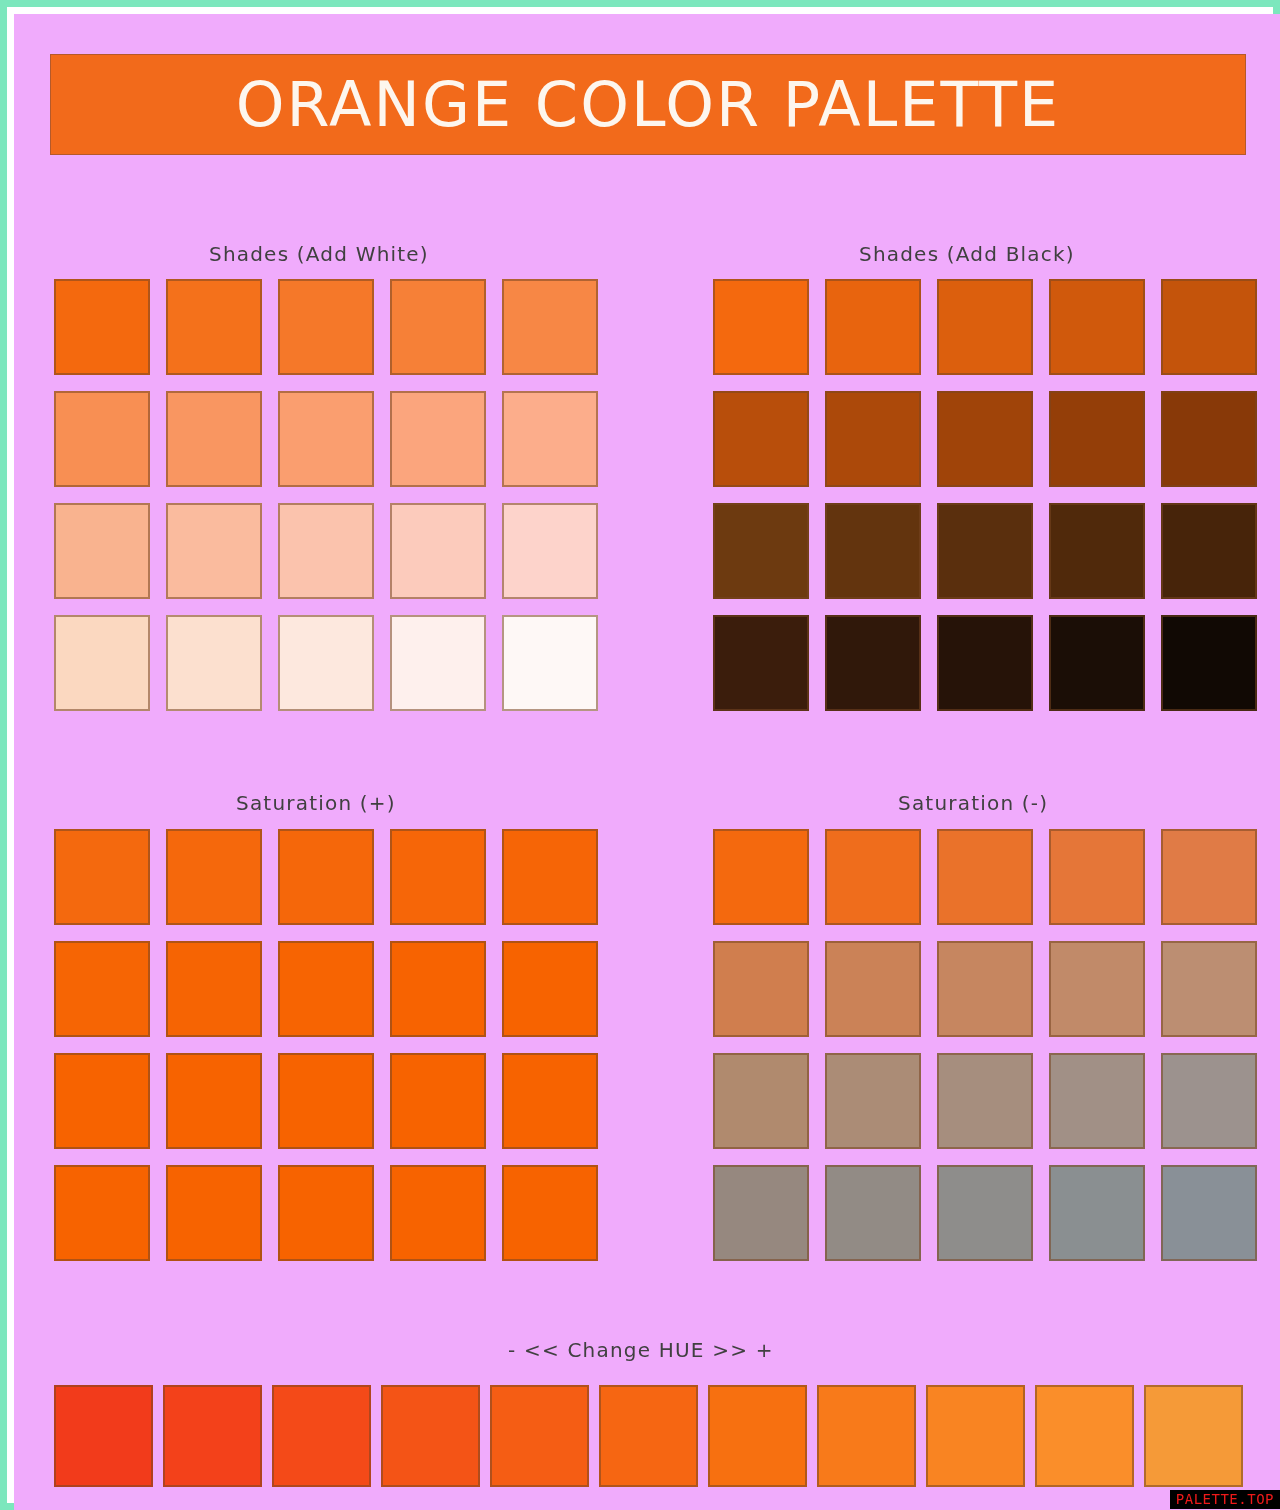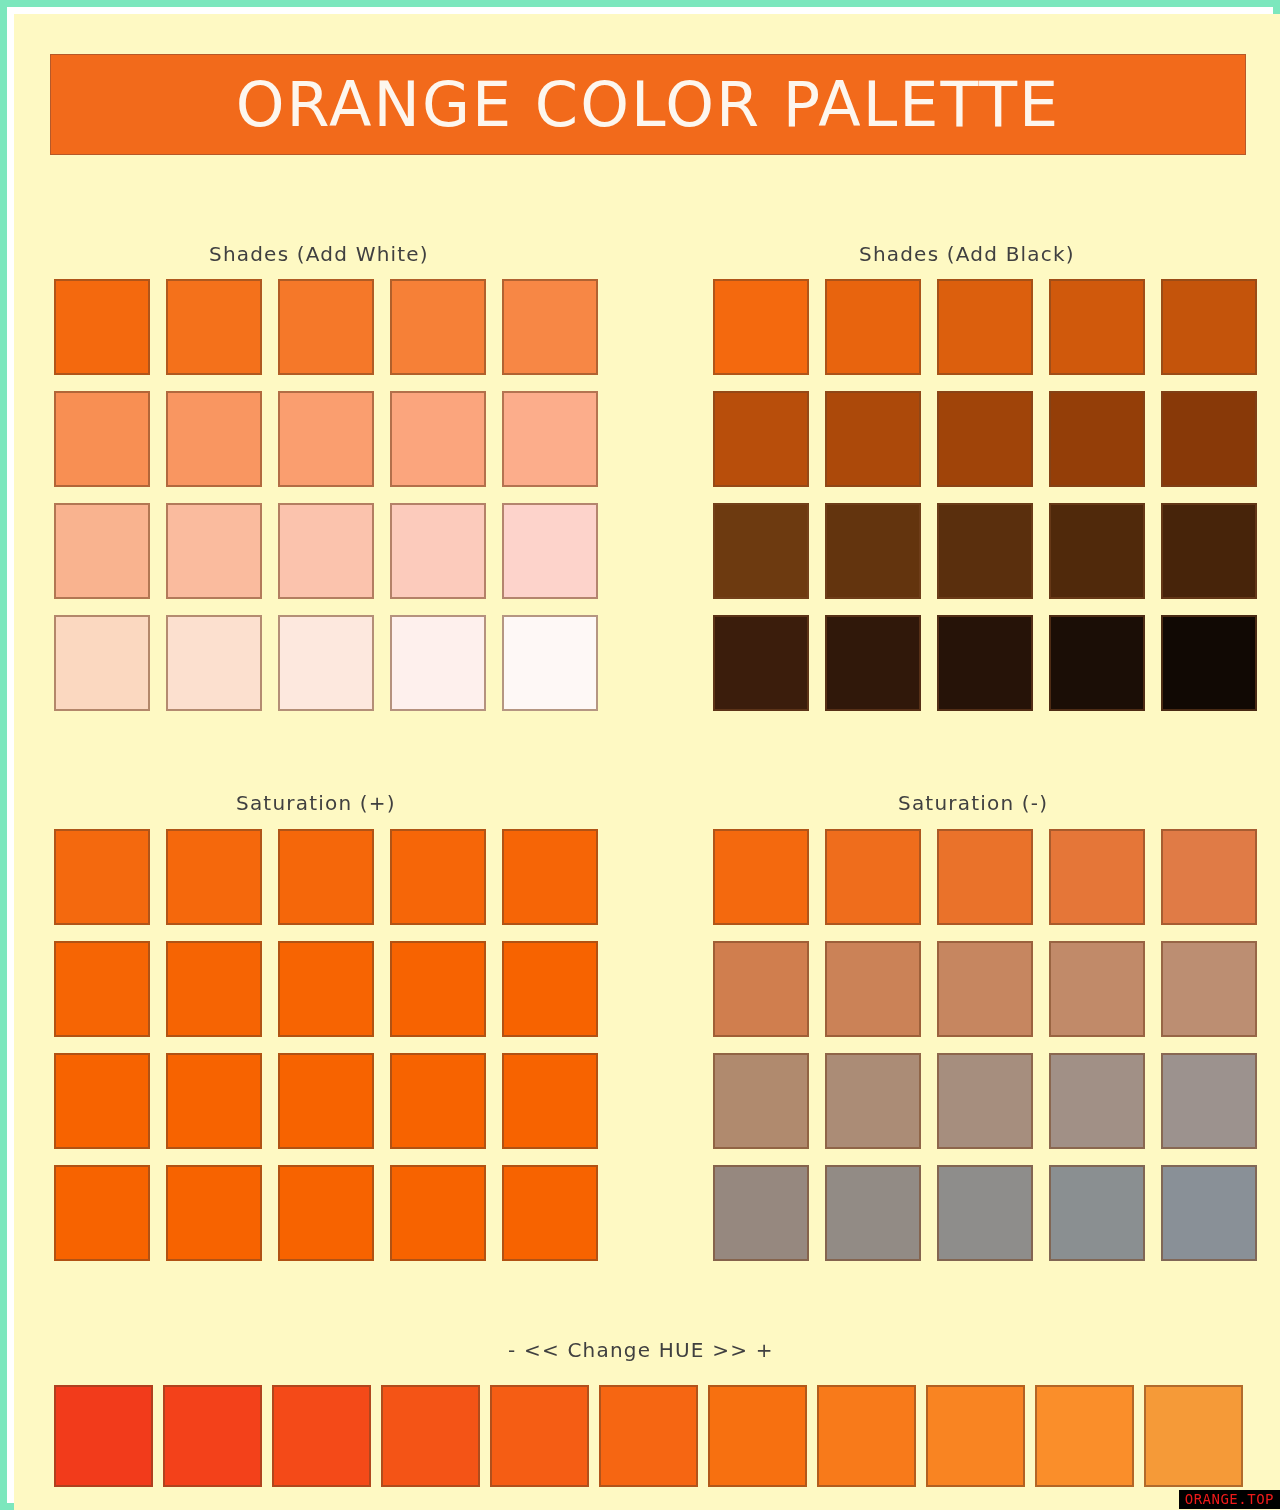--- a/index.html
+++ b/index.html
@@ -25,21 +25,21 @@
     border: 7px solid #7ce7bd;
     background: #ffffff;
   }
 
   .sheet {
     position: absolute;
     left: 7px;
     top: 7px;
     width: 1266px;
     height: 1496px;
-    background: #fef9c3;
+    background: #f0abfc;
     text-decoration: underline;
   }
 
   
   .title-banner {
     position: absolute;
     left: 36px;
     top: 40px;
     width: 1196px;
     height: 101px;
@@ -229,15 +229,15 @@
         <div class="hue-swatch" style="background: rgb(244, 84, 22);"></div>
         <div class="hue-swatch" style="background: rgb(245, 93, 20);"></div>
         <div class="hue-swatch" style="background: rgb(246, 102, 18);"></div>
         <div class="hue-swatch" style="background: rgb(247, 112, 16);"></div>
         <div class="hue-swatch" style="background: rgb(248, 122, 26);"></div>
         <div class="hue-swatch" style="background: rgb(249, 132, 34);"></div>
         <div class="hue-swatch" style="background: rgb(250, 142, 42);"></div>
         <div class="hue-swatch" style="background: rgb(245, 154, 56);"></div>
       </div>
 
-    <div class="watermark">ORANGE.TOP</div>
+    <div class="watermark">PALETTE.TOP</div>
   </div>
 </div>
 
 </body></html>

